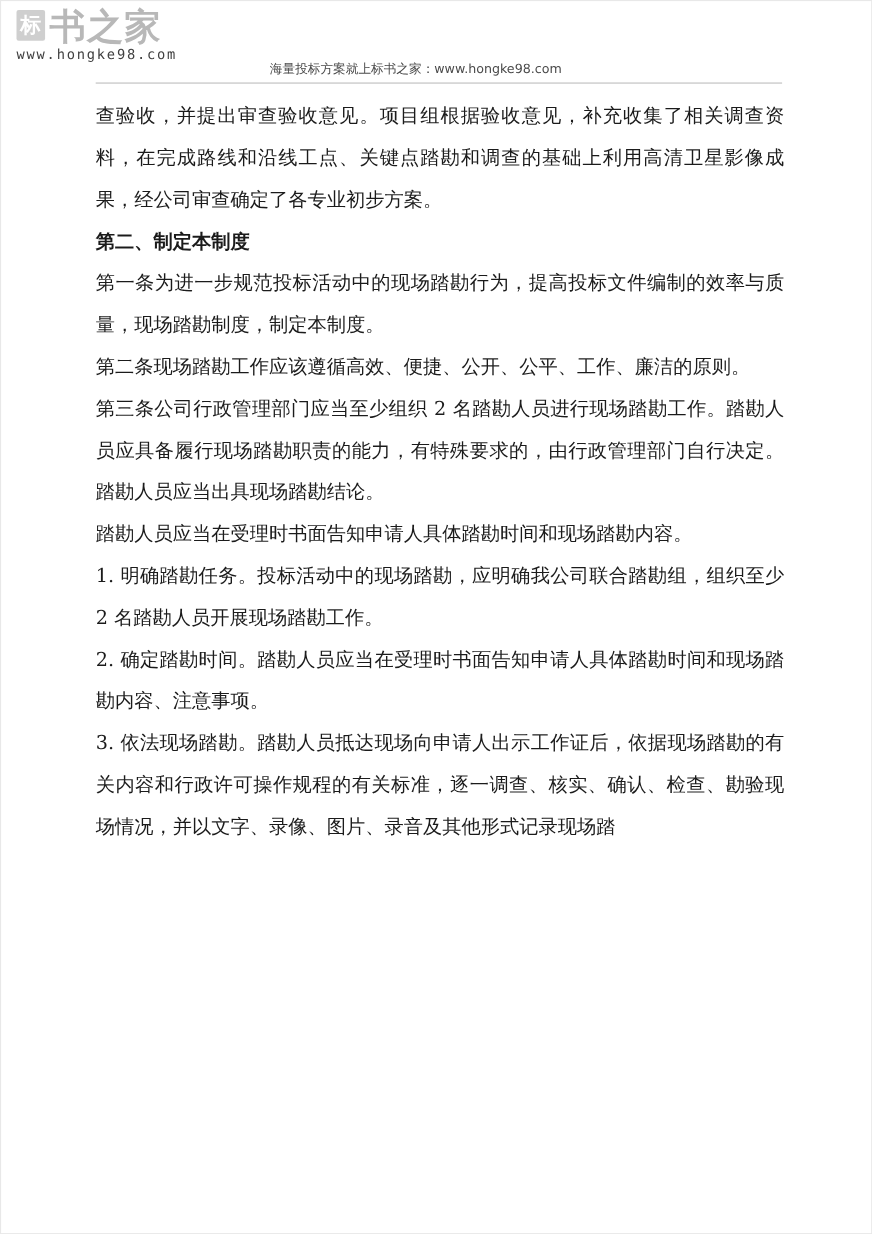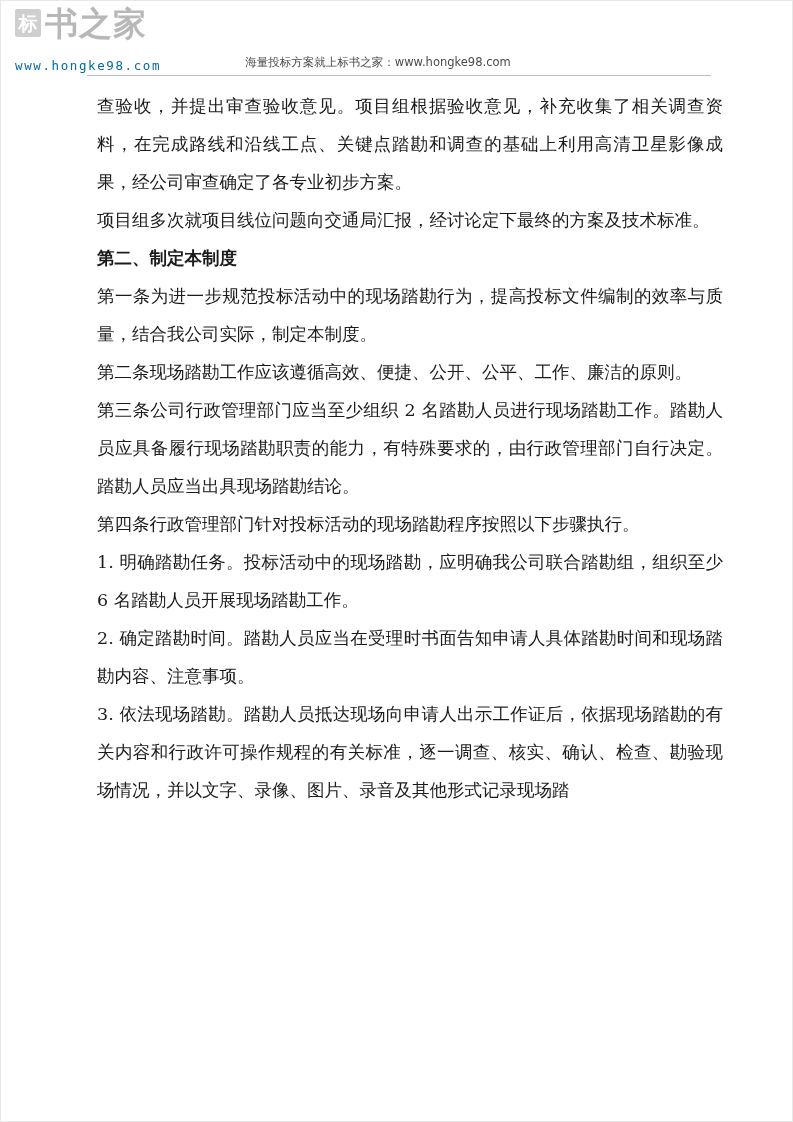--- a/index.html
+++ b/index.html
@@ -52,24 +52,24 @@
   }
   .logo-text {
     font-size: 33px;
     line-height: 29px;
     color: #b8b8b8;
     letter-spacing: 1px;
     font-weight: bold;
     font-family: "DejaVu Sans", "Liberation Sans", sans-serif;
   }
   .logo-url {
-    margin-top: 20px;
+    margin-top: 4px;
     font-size: 12.5px;
     letter-spacing: 1.6px;
-    color: #0369a1;
+    color: #404040;
     font-family: "DejaVu Sans Mono", "Liberation Mono", monospace;
   }
 
   
   .header-note {
     position: absolute;
     left: 0;
     top: 54px;
     width: 754px;
     text-align: center;
@@ -82,21 +82,21 @@
     left: 86px;
     top: 74px;
     width: 624px;
     height: 1px;
     background: #bdbdbd;
   }
 
   
   .doc-body {
     position: absolute;
-    left: 96px;
+    left: 86px;
     top: 86px;
     width: 626px;
     font-size: 17.5px;
     line-height: 38px;
     color: #1b1b1b;
     font-family: "DejaVu Serif", "Liberation Serif", serif;
     text-align: justify;
   }
   .doc-body p {
     margin: 0;
@@ -124,27 +124,26 @@
     </div>
     <div class="logo-url">www.hongke98.com</div>
   </div>
 
   <div class="header-note">海量投标方案就上标书之家：www.hongke98.com</div>
   <div class="header-rule"></div>
 
   <div class="doc-body">
 
     <p>查验收，并提出审查验收意见。项目组根据验收意见，补充收集了相关调查资料，在完成路线和沿线工点、关键点踏勘和调查的基础上利用高清卫星影像成果，经公司审查确定了各专业初步方案。</p>
-    <p class="p-indent">项目组多次就项目线位问题向交通局汇报，经讨论定下最终的方案及技术标准。</p>
 
     <p class="section-title">第二、制定本制度</p>
 
-    <p class="p-indent">第一条为进一步规范投标活动中的现场踏勘行为，提高投标文件编制的效率与质量，结合我公司实际，制定本制度。</p>
+    <p class="p-indent">第一条为进一步规范投标活动中的现场踏勘行为，提高投标文件编制的效率与质量，现场踏勘制度，制定本制度。</p>
     <p class="p-indent">第二条现场踏勘工作应该遵循高效、便捷、公开、公平、工作、廉洁的原则。</p>
     <p class="p-indent">第三条公司行政管理部门应当至少组织 2 名踏勘人员进行现场踏勘工作。踏勘人员应具备履行现场踏勘职责的能力，有特殊要求的，由行政管理部门自行决定。踏勘人员应当出具现场踏勘结论。</p>
-    <p class="p-indent">第四条行政管理部门针对投标活动的现场踏勘程序按照以下步骤执行。</p>
+    <p class="p-indent">踏勘人员应当在受理时书面告知申请人具体踏勘时间和现场踏勘内容。</p>
 
-    <p class="p-indent">1. 明确踏勘任务。投标活动中的现场踏勘，应明确我公司联合踏勘组，组织至少 6 名踏勘人员开展现场踏勘工作。</p>
+    <p class="p-indent">1. 明确踏勘任务。投标活动中的现场踏勘，应明确我公司联合踏勘组，组织至少 2 名踏勘人员开展现场踏勘工作。</p>
     <p class="p-indent">2. 确定踏勘时间。踏勘人员应当在受理时书面告知申请人具体踏勘时间和现场踏勘内容、注意事项。</p>
     <p class="p-indent">3. 依法现场踏勘。踏勘人员抵达现场向申请人出示工作证后，依据现场踏勘的有关内容和行政许可操作规程的有关标准，逐一调查、核实、确认、检查、勘验现场情况，并以文字、录像、图片、录音及其他形式记录现场踏</p>
 
   </div>
 </div>
 
 </body></html>

